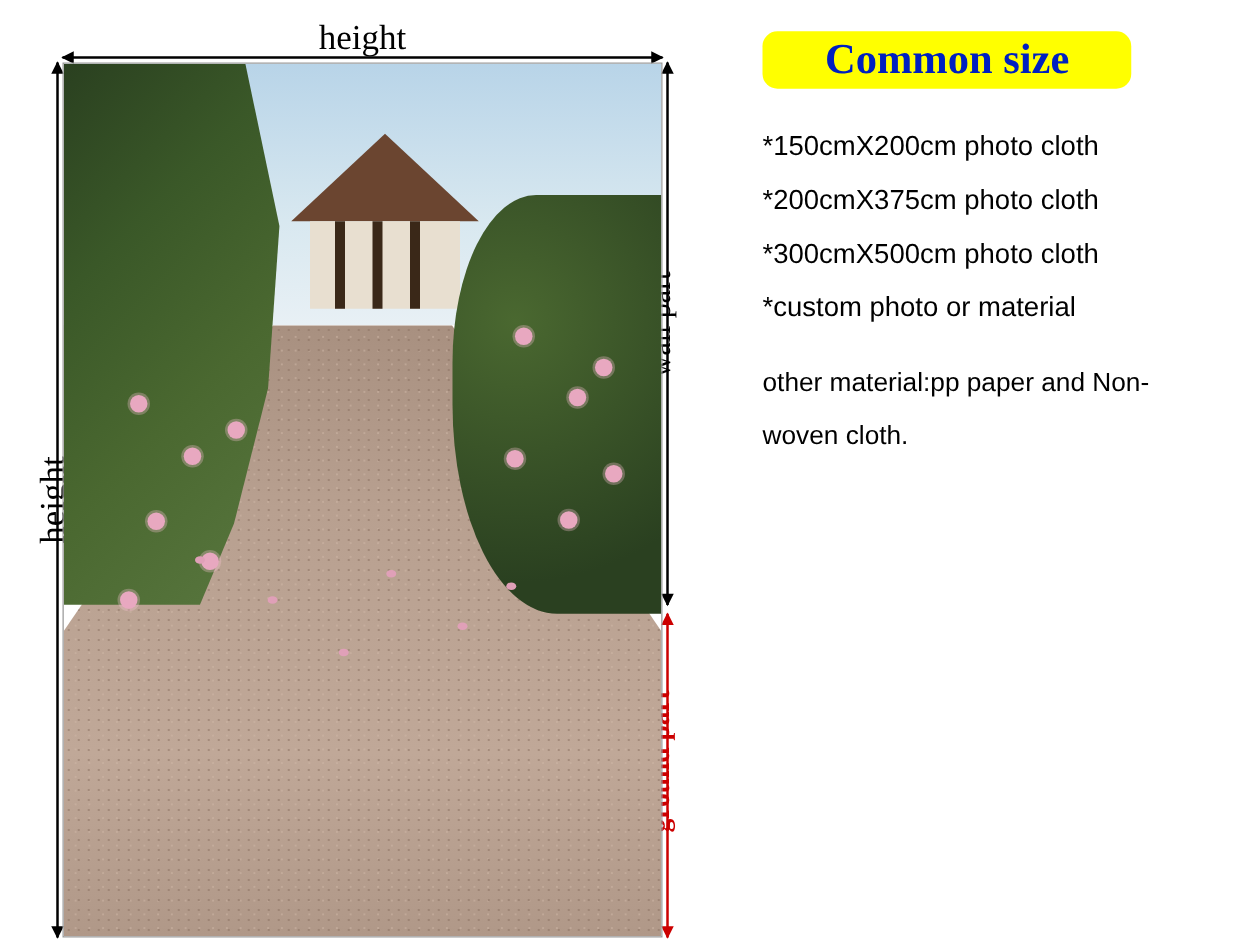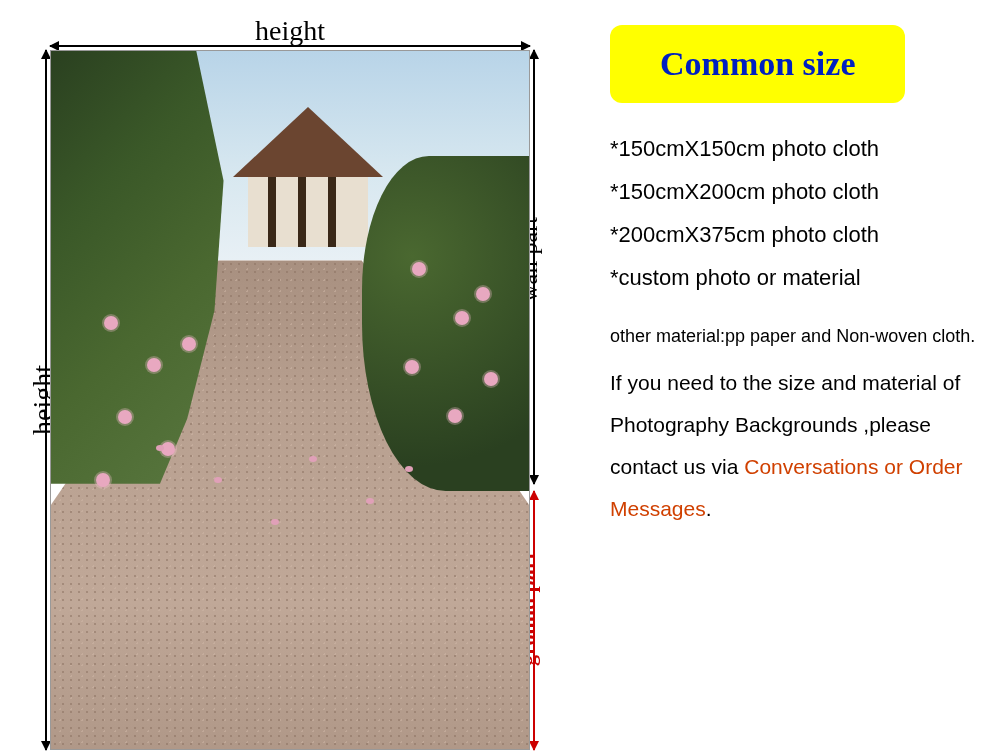--- a/index.html
+++ b/index.html
@@ -245,38 +245,38 @@
 
     .right-panel {
       flex: 1;
       padding: 25px 20px 20px 50px;
     }
     .title-badge {
       background: #ffff00;
       color: #0020c0;
       font-size: 34px;
       font-weight: bold;
-      padding: 20px 50px;
+      padding: 4px 50px;
       border-radius: 12px;
       display: inline-block;
       font-family: 'Times New Roman', serif;
       margin-bottom: 25px;
     }
     .size-list {
       list-style: none;
       margin-bottom: 18px;
     }
     .size-list li {
       font-size: 22px;
       color: #000;
       line-height: 1.95;
       font-family: Arial, sans-serif;
     }
     .material-note {
-      font-size: 18px;
+      font-size: 21px;
       color: #000;
       line-height: 2.0;
       font-family: Arial, sans-serif;
       margin-bottom: 8px;
     }
     .contact-note {
       font-size: 21px;
       color: #000;
       line-height: 2.0;
       font-family: Arial, sans-serif;
@@ -335,23 +335,20 @@
           <div class="petal" style="top:80%;left:45%"></div>
           <div class="petal" style="top:30%;left:80%"></div>
         </div>
       </div>
     </div>
   </div>
 
   <div class="right-panel">
     <div class="title-badge">Common size</div>
     <ul class="size-list">
-      <li>*150cmX150cm photo cloth</li>
       <li>*150cmX200cm photo cloth</li>
       <li>*200cmX375cm photo cloth</li>
+      <li>*300cmX500cm photo cloth</li>
       <li>*custom photo or material</li>
     </ul>
     <div class="material-note">other material:pp paper and Non-woven cloth.</div>
-    <div class="contact-note">
-      <span>If you need to the size and material of Photography Backgrounds ,please contact us  via </span><span class="highlight">Conversations or Order Messages</span><span>.</span>
-    </div>
   </div>
 </div>
 
 </body></html>

